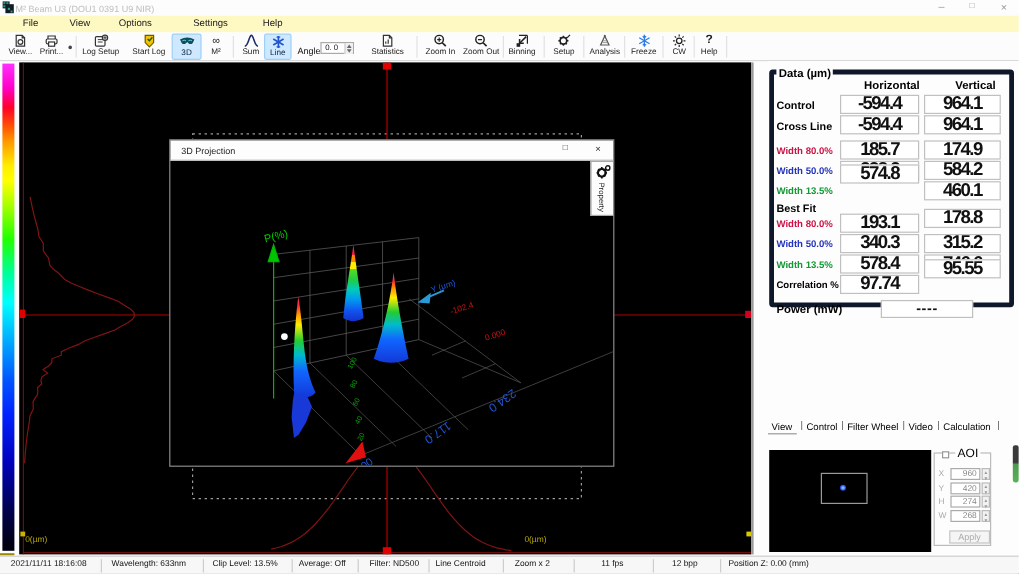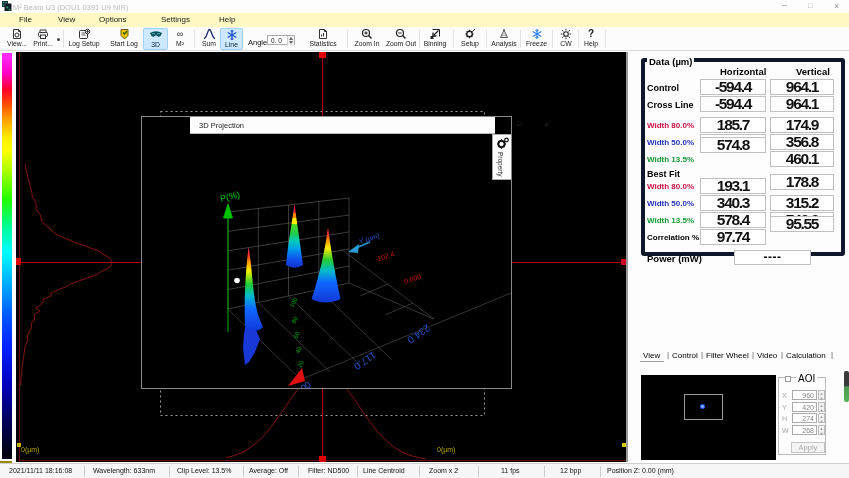--- a/index.html
+++ b/index.html
@@ -27,21 +27,21 @@
 
 
 #mainview { position:absolute; left:16px; top:52px; width:610px; height:410px; background:#000; }
 #mainedge { position:absolute; left:626px; top:52px; width:2px; height:410px; background:#9a9a9a; }
 #colorbar { position:absolute; left:2px; top:53px; width:10px; height:406px;
   background:linear-gradient(to bottom,#ff30ff 0%,#ff00c8 5%,#ff0028 9%,#ff5500 13%,#ff9900 16%,#ffee00 21%,#ffff00 24%,#aaff00 29%,#22ff00 36%,#00ff99 43%,#00ffff 49%,#00aaff 57%,#0055ff 65%,#0022ff 72%,#0000bb 82%,#000055 91%,#000010 99%); }
 #colorbar-tick { position:absolute; left:0px; top:461px; width:12px; height:2px; background:#9a8a00; }
 
 
 #win3d { position:absolute; left:141px; top:116px; width:371px; height:273px; background:#000; border:1px solid #8a8a8a; }
-#win3d-title { position:absolute; left:0; top:0; width:305px; height:17px; background:#fdfdfd; border-bottom:1px solid #bbb;margin-left:48px; }
+#win3d-title { position:absolute; left:0; top:0; width:369px; height:17px; background:#fdfdfd; border-bottom:1px solid #bbb; }
 #win3d-title .t { position:absolute; left:9px; top:4px; font-size:7.5px; color:#222; }
 #proptab { position:absolute; right:0px; top:17px; width:19px; height:46px; background:#fdfdfd; border:1px solid #aaa; border-right:none; }
 #proptab .ptxt { position:absolute; left:4px; top:17px; font-size:6.5px; color:#222; writing-mode:vertical-rl; }
 
 
 #rightpanel { position:absolute; left:640px; top:51px; width:209px; height:412px; background:#fdfdfd; }
 #databox { position:absolute; left:1px; top:7px; width:204px; height:198px; border:4px solid #0f172a; border-radius:3px;font-weight:bold; }
 #datalabel { position:absolute; left:2px; top:-6px; font-size:9.5px; color:#000; background:#fdfdfd; padding:0 2px; }
 .dl { position:absolute; left:2px; font-size:9px; color:#000; }
 .dlw { position:absolute; left:2px; font-size:8px; }
@@ -430,21 +430,21 @@
       <div class="vbox" style="left:55px;top:17px">-594.4</div>
       <div class="vbox" style="left:125px;top:17px;width:64px">964.1</div>
       <span class="dl" style="top:38px">Cross Line</span>
       <div class="vbox" style="left:55px;top:34px">-594.4</div>
       <div class="vbox" style="left:125px;top:34px;width:64px">964.1</div>
       <span class="dlw" style="top:59px;color:#cc1144">Width 80.0%</span>
       <div class="vbox" style="left:55px;top:55px">185.7</div>
       <div class="vbox" style="left:125px;top:55px;width:64px">174.9</div>
       <span class="dlw" style="top:76px;color:#2233bb">Width 50.0%</span>
       <div class="vbox" style="left:55px;top:72px">338.2</div>
-      <div class="vbox" style="left:125px;top:72px;width:64px">356.8</div>
+      <div class="vbox" style="left:125px;top:72px;width:64px">584.2</div>
       <span class="dlw" style="top:93px;color:#119933">Width 13.5%</span>
       <div class="vbox" style="left:55px;top:75px">574.8</div>
       <div class="vbox" style="left:125px;top:89px;width:64px">460.1</div>
       <span class="dl" style="top:107px">Best Fit</span>
       <span class="dlw" style="top:120px;color:#cc1144">Width 80.0%</span>
       <div class="vbox" style="left:55px;top:116px">193.1</div>
       <div class="vbox" style="left:125px;top:112px;width:64px">178.8</div>
       <span class="dlw" style="top:137px;color:#2233bb">Width 50.0%</span>
       <div class="vbox" style="left:55px;top:133px">340.3</div>
       <div class="vbox" style="left:125px;top:133px;width:64px">315.2</div>

